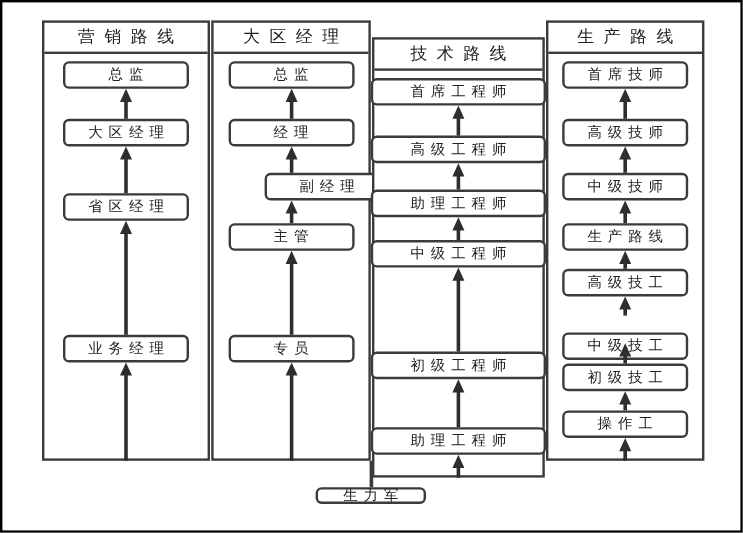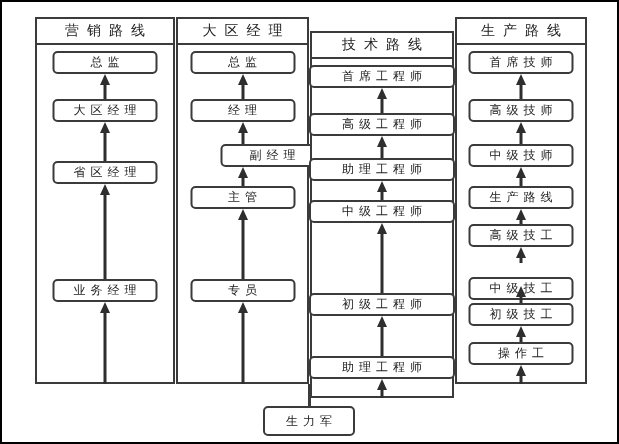--- a/index.html
+++ b/index.html
@@ -168,17 +168,17 @@
     <div class="arrow" style="top:103px;height:22px;"></div>
     <div class="arrow" style="top:148px;height:19px;"></div>
     <div class="arrow" style="top:190px;height:15px;"></div>
     <div class="arrow" style="top:228px;height:16px;"></div>
     <div class="arrow" style="top:267px;height:17px;"></div>
     <div class="arrow" style="top:307px;height:16px;"></div>
     <div class="arrow" style="top:346px;height:19px;"></div>
   </div>
 
   <div class="connector" style="left:306px;top:382px;height:22px;"></div>
-  <div class="source" style="left:261px;top:404px;width:92px;height:30px;">
+  <div class="source" style="left:261px;top:404px;width:92px;height:14px;">
       <span>生力军</span>
     </div>
 
 </div>
 
 </body></html>

